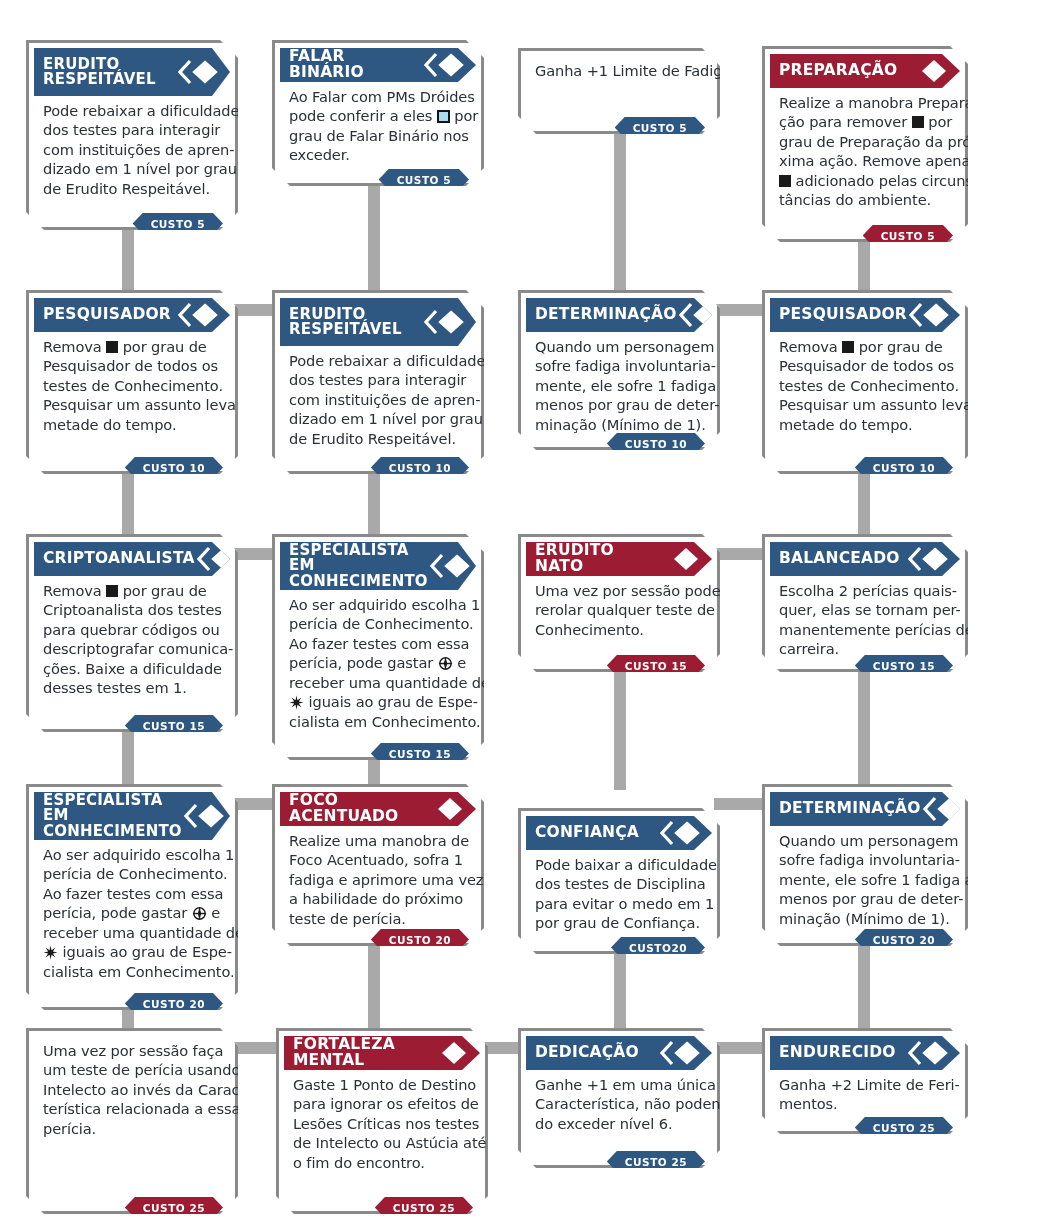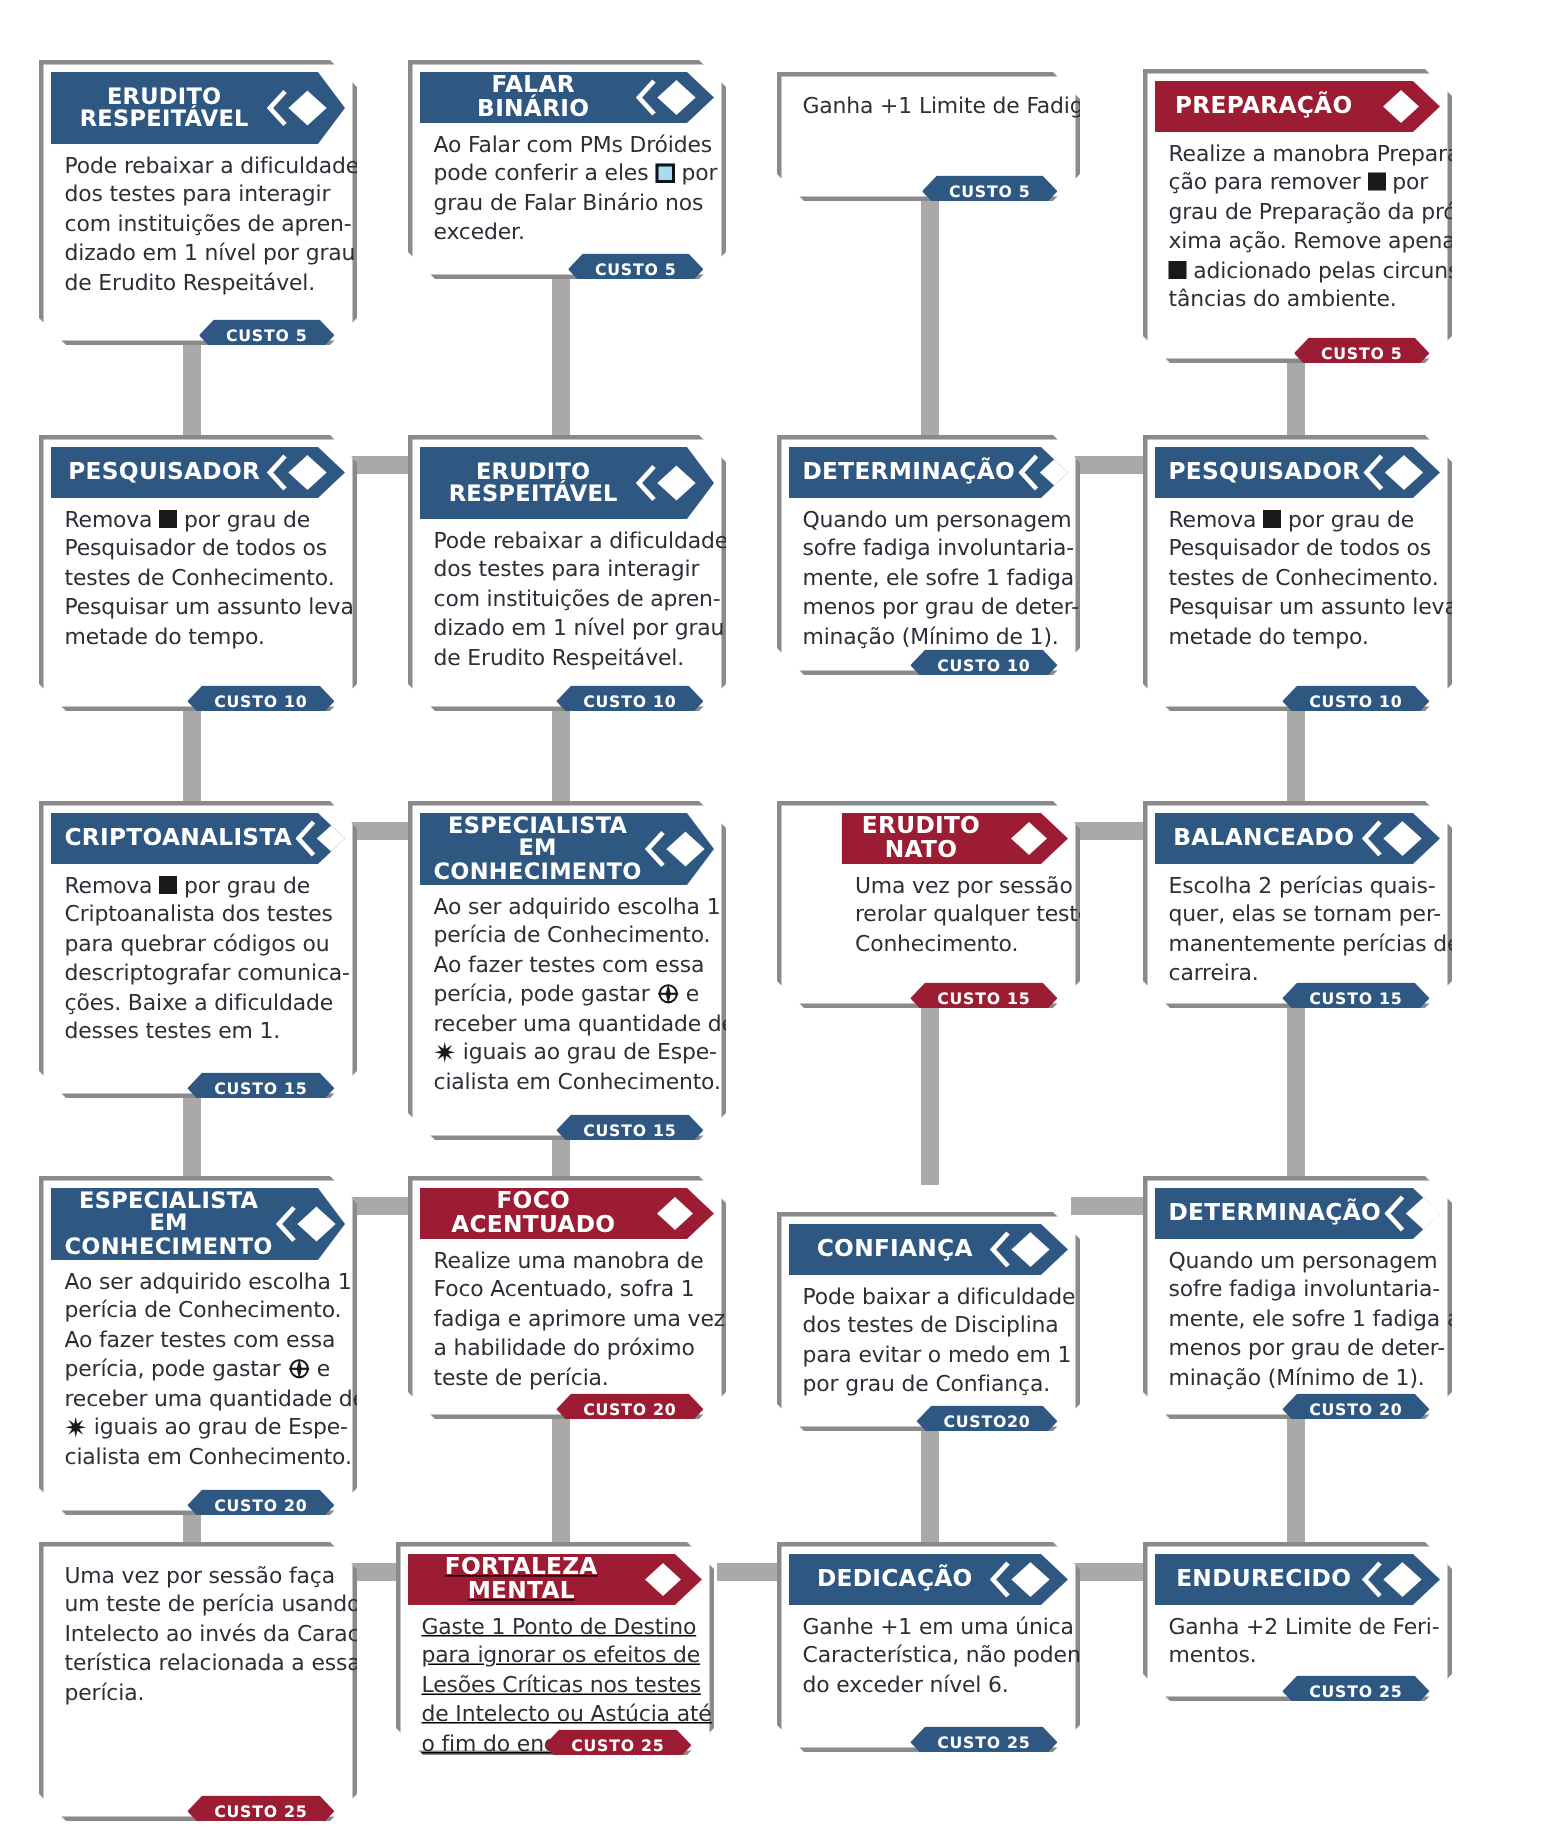--- a/index.html
+++ b/index.html
@@ -64,21 +64,20 @@
     text-transform: uppercase;
     clip-path: polygon(0 0, calc(100% - 18px) 0, 100% 50%, calc(100% - 18px) 100%, 0 100%);
   }
   .hdr.two-line { height: 48px; font-size: 15px; }
   .hdr-blue { background: #2e5782; }
   .hdr-red  { background: #9b1c33; }
   .hdr-title {
     flex: 1 1 auto;
     white-space: pre-line;
     padding-right: 2px;
-    text-align: center;
   }
   .hdr-ico {
     flex: 0 0 auto;
     width: 40px;
     height: 26px;
     position: relative;
     margin-right: 6px;
   }
   .hdr-ico svg { display: block; width: 100%; height: 100%; }
 
@@ -359,21 +358,21 @@
               </svg> e</span>
             <span class="ln">receber uma quantidade de</span>
             <span class="ln"><svg class="g g-svg" viewBox="0 0 20 20" xmlns="http://www.w3.org/2000/svg">
                 <polygon points="10.00,0.70 11.30,6.86 16.58,3.42 13.14,8.70 19.30,10.00 13.14,11.30 16.58,16.58 11.30,13.14 10.00,19.30 8.70,13.14 3.42,16.58 6.86,11.30 0.70,10.00 6.86,8.70 3.42,3.42 8.70,6.86" fill="#1a1a1a"></polygon>
               </svg> iguais ao grau de Espe-</span>
             <span class="ln">cialista em Conhecimento.</span>
           </div>
         </div>
         <div class="cost cost-blue" style="bottom: -7px;">CUSTO 15</div>
       </div>
-      <div class="card" style="left: 518px; top: 534px; width: 202px; height: 138px; padding-left: 35px;">
+      <div class="card" style="left: 518px; top: 534px; width: 202px; height: 138px;">
         <div class="card-inner">
           <div class="hdr hdr-red">
             <div class="hdr-title">ERUDITO NATO</div>
             <div class="hdr-ico">
               <svg viewBox="0 0 40 26" xmlns="http://www.w3.org/2000/svg">
                 <polygon points="26,2 38,13 26,24 14,13" fill="#ffffff"></polygon>
               </svg>
             </div>
           </div>
           <div class="body">
@@ -500,21 +499,21 @@
           <div class="body">
             <span class="ln">Uma vez por sessão faça</span>
             <span class="ln">um teste de perícia usando</span>
             <span class="ln">Intelecto ao invés da Carac-</span>
             <span class="ln">terística relacionada a essa</span>
             <span class="ln">perícia.</span>
           </div>
         </div>
         <div class="cost cost-red" style="bottom: -7px;">CUSTO 25</div>
       </div>
-      <div class="card" style="left: 264px; top: 1028px; width: 212px; height: 142px; text-decoration: underline;">
+      <div class="card" style="left: 276px; top: 1028px; width: 212px; height: 186px;">
         <div class="card-inner">
           <div class="hdr hdr-red">
             <div class="hdr-title">FORTALEZA MENTAL</div>
             <div class="hdr-ico">
               <svg viewBox="0 0 40 26" xmlns="http://www.w3.org/2000/svg">
                 <polygon points="26,2 38,13 26,24 14,13" fill="#ffffff"></polygon>
               </svg>
             </div>
           </div>
           <div class="body">

